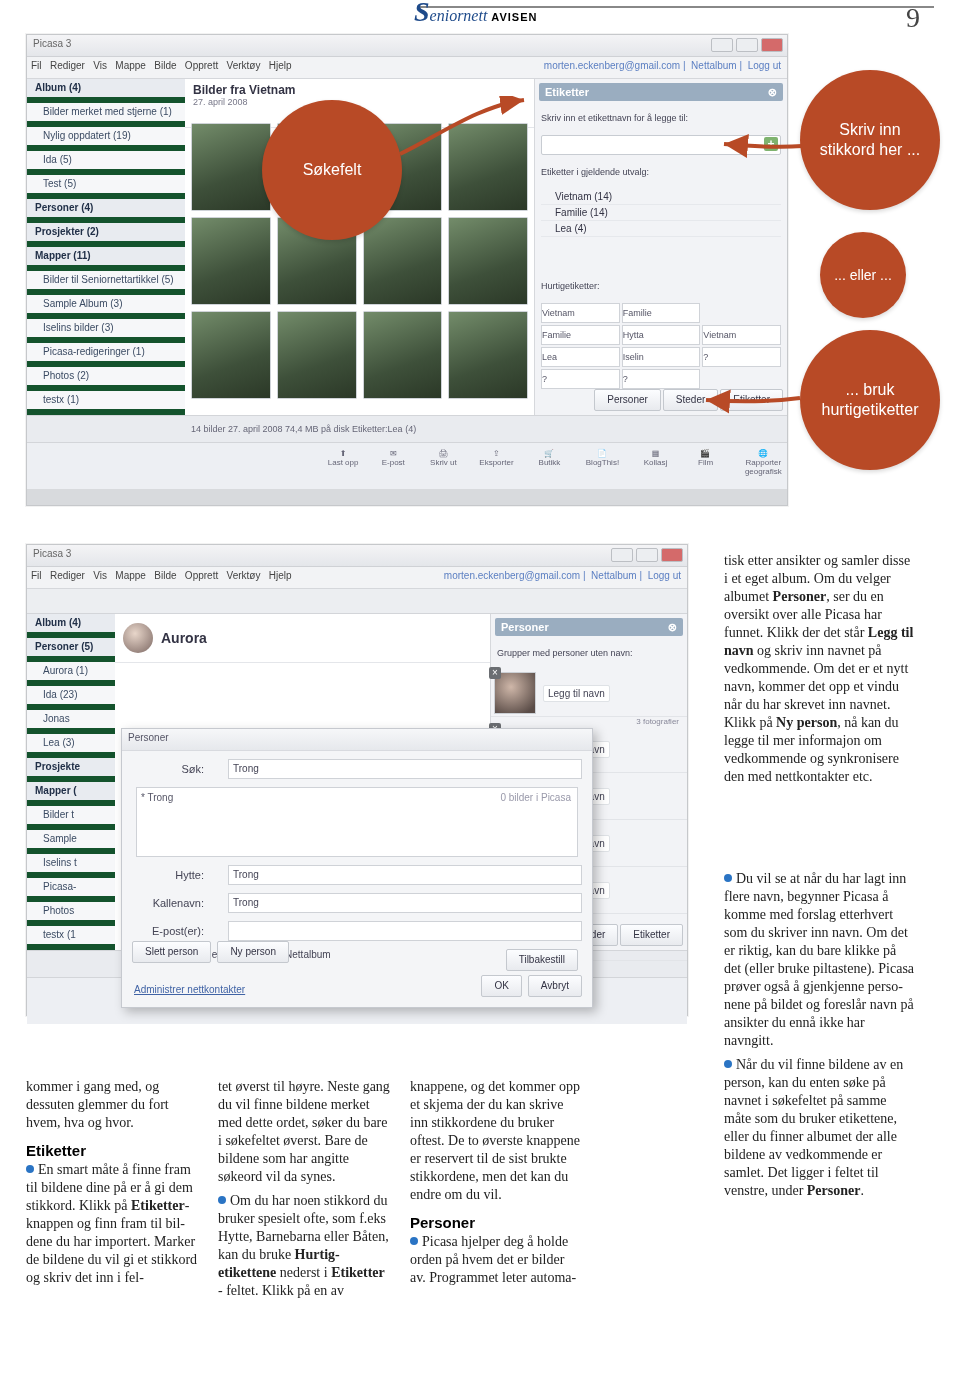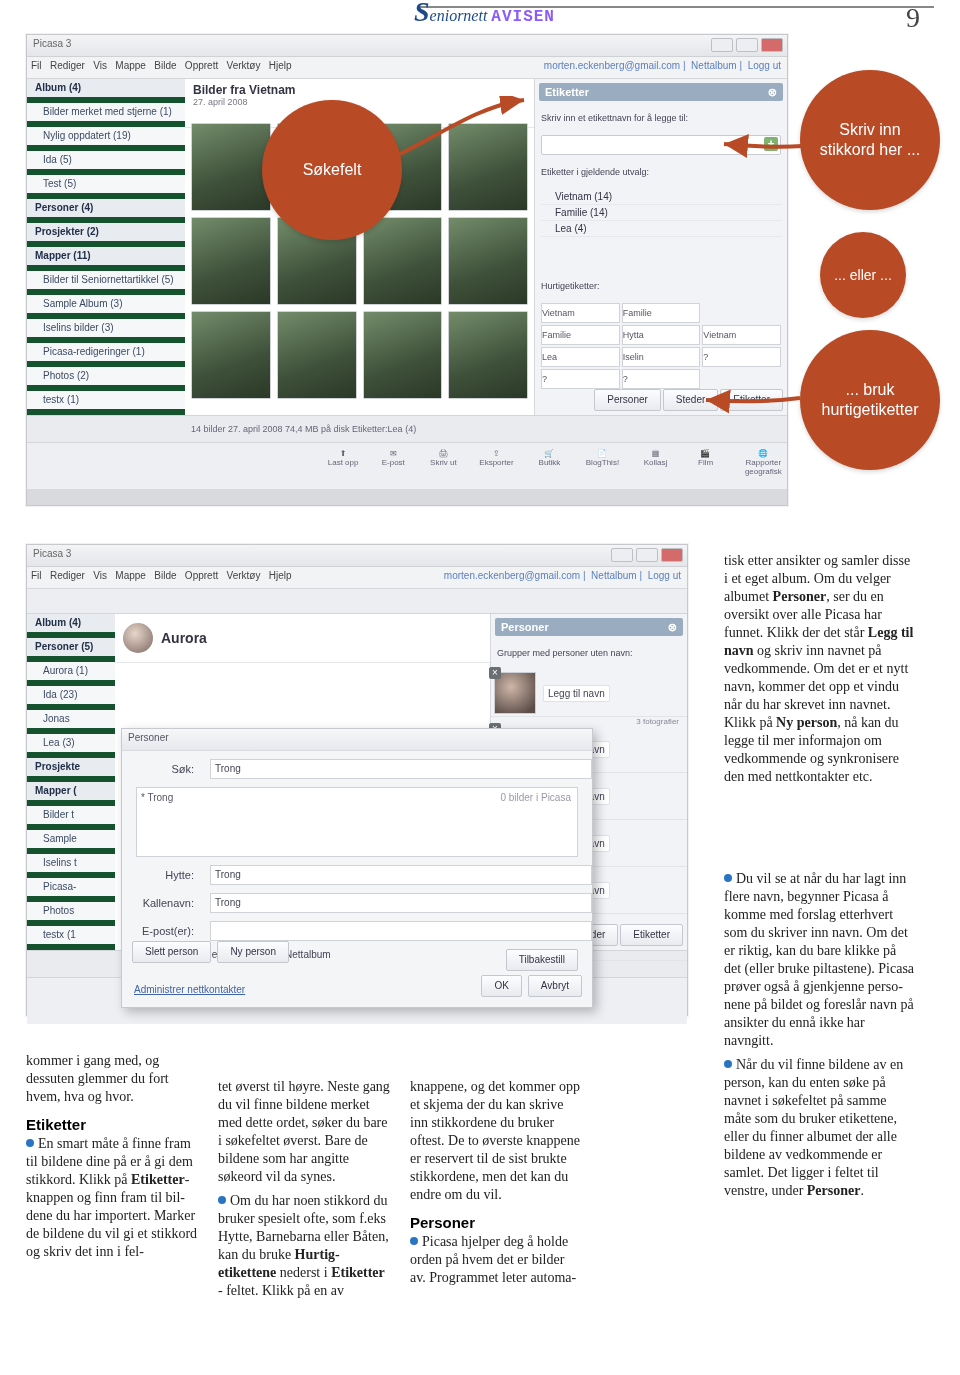--- a/index.html
+++ b/index.html
@@ -3,21 +3,21 @@
 <meta charset="utf-8">
 <style>
   body{margin:0;padding:0;width:960px;font-family:Georgia,"Times New Roman",serif;color:#222;background:#fff}
   .page{position:relative;width:960px;height:1375px}
   
   .header{position:absolute;left:0;top:2px;width:100%;height:34px}
   .hr-line{position:absolute;left:420px;right:26px;top:4px;height:2px;background:#888}
   .logo-wrap{position:absolute;left:414px;top:-4px;height:28px;display:flex;align-items:baseline}
   .logo-S{font-family:"Times New Roman",serif;font-style:italic;font-weight:bold;color:#1e4a8a;font-size:28px;line-height:1;display:inline-block}
   .logo-rest{font-family:"Times New Roman",serif;font-style:italic;color:#1e4a8a;font-weight:normal;font-size:16px;letter-spacing:0px}
-  .logo-avisen{font-family:Liberation Mono, monospace;font-weight:bold;color:#8b5cf6;font-size:16px;letter-spacing:1px;margin-left:4px}
+  .logo-avisen{font-family:Liberation Sans, sans-serif;font-weight:bold;color:#000000;font-size:11px;letter-spacing:1px;margin-left:4px}
   .pagenum{position:absolute;right:40px;top:0;font-family:"Times New Roman",serif;font-size:28px;color:#444}
   
   .shot{background:#d8dadd;border:1px solid #c6c8cb;position:absolute;box-shadow:0 0 0 1px rgba(0,0,0,.05)}
   .shot .titlebar{height:18px;background:linear-gradient(#f4f4f6,#e4e6ea);border-bottom:1px solid #cfd1d5;font:10px Arial;color:#666;padding:3px 6px 0;position:relative}
   .titlebar .wbtns{position:absolute;right:4px;top:3px;display:flex;gap:3px}
   .wbtn{width:20px;height:12px;border:1px solid #bcbfc4;background:#eceef1;border-radius:2px}
   .wbtn.close{background:#d46a6a}
   .shot .menubar{height:18px;background:#f2f3f5;border-bottom:1px solid #d5d7db;font:10px Arial;color:#444;padding:3px 4px 0;position:relative}
   .shot .menubar .right{position:absolute;right:6px;top:3px;color:#5b7fc2;font:10px Arial}
   .shot .toolbar{height:24px;background:#eceef1;border-bottom:1px solid #d3d5d9;position:relative}
@@ -44,21 +44,21 @@
   .callout{position:absolute;width:140px;height:140px;border-radius:50%;background:#b84a26;color:#fff;display:flex;align-items:center;justify-content:center;text-align:center;font:16px/20px Arial;box-shadow:0 2px 4px rgba(0,0,0,.15);padding:0 14px;box-sizing:border-box}
   .callout.mid{width:86px;height:86px;font:14px/16px Arial}
   .arrow{position:absolute;pointer-events:none}
   .ppl{position:absolute;right:0;top:0;bottom:0;width:196px;background:#f2f3f6}
   .ppl-row{height:46px;border-bottom:1px solid #e2e4e8;display:flex;align-items:center}
   .ppl-row .face{width:40px;height:40px;margin:3px;background:radial-gradient(circle at 40% 35%,#cfb7a9,#5a4c47 85%);border:1px solid #ccd0d5;position:relative}
   .ppl-row .face .x{position:absolute;left:-6px;top:-6px;width:12px;height:12px;background:#6b6e72;color:#fff;font:10px/12px Arial;text-align:center;border-radius:2px}
   .ppl-row .lbl{font:10px Arial;color:#445;border:1px solid #dfe2e6;background:#fff;padding:2px 4px;border-radius:2px;margin-left:4px}
   .dlg{position:absolute;left:94px;top:114px;width:470px;height:278px;background:#f4f5f7;border:1px solid #c6c9cf;box-shadow:4px 4px 10px rgba(0,0,0,.25)}
   .dlg .dtit{height:18px;background:linear-gradient(#f6f7f9,#e6e8ec);font:10px Arial;color:#556;padding:3px 6px 0;border-bottom:1px solid #d8dadf}
-  .dlg .row{display:flex;align-items:center;margin:8px 0;gap:16px}
+  .dlg .row{display:flex;align-items:center;margin:8px 10px;gap:24px}
   .dlg .row span{font:11px Arial;color:#445;width:72px;text-align:right}
   .dlg .row .inp{flex:1;height:18px;background:#fff;border:1px solid #cfd2d7;font:10px/18px Arial;color:#445;padding:0 4px}
   .dlg .btns{position:absolute;right:10px;bottom:10px;display:flex;gap:6px}
   .dlg .btn, .dlg2btn{height:20px;padding:0 12px;background:linear-gradient(#fcfdff,#e8eaee);border:1px solid #c4c8ce;font:10px/20px Arial;color:#334;border-radius:2px}
   .dlg .btns2{position:absolute;left:10px;bottom:44px;display:flex;gap:6px}
   .dlg .link{position:absolute;left:12px;bottom:12px;font:10px Arial;color:#4063a5;text-decoration:underline}
   
   .txt{position:absolute;font:14px/18px Georgia,"Times New Roman",serif;color:#222}
   .txt h4{font:bold 15px Arial;color:#000;margin:10px 0 2px}
   .bullet{display:inline-block;width:8px;height:8px;background:#2a74c4;border-radius:50%;margin-right:4px;vertical-align:1px}
@@ -381,21 +381,21 @@
   </div>
 
   <div class="txt colR" style="left:724px;top:552px">
     <span>tisk etter ansikter og samler disse i et eget album. Om du velger albumet </span><b>Personer</b><span>, ser du en oversikt over alle Picasa har funnet. Klikk der det står </span><b>Legg til navn</b><span> og skriv inn navnet på vedkom­mende. Om det er et nytt navn, kommer det opp et vindu når du har skrevet inn navnet. Klikk på </span><b>Ny person</b><span>, nå kan du legge til mer infor­majon om vedkommende og synkronisere den med nett­kontakter etc.</span>
   </div>
   <div class="txt colR" style="left:724px;top:870px">
     <p style="margin:0 0 6px"><span class="bullet"></span><span>Du vil se at når du har lagt inn flere navn, begynner Picasa å komme med forslag etterhvert som du skriver inn navn. Om det er riktig, kan du bare klikke på det (eller bruke piltastene). Picasa prø­ver også å gjenkjenne perso­nene på bildet og foreslår navn på ansikter du ennå ikke har navngitt.</span></p>
     <p style="margin:0"><span class="bullet"></span><span>Når du vil finne bildene av en person, kan du enten søke på navnet i søkefeltet på samme måte som du bruker etiket­tene, eller du finner albumet der alle bildene av vedkom­mende er samlet. Det ligger i feltet til venstre, under </span><b>Per­soner</b><span>.</span></p>
   </div>
 
-  <div class="txt col" style="left:26px;top:1052px">
+  <div class="txt col" style="left:26px;top:1078px">
     <span>kommer i gang med, og dessu­ten glemmer du fort hvem, hva og hvor.</span>
     <h4>Etiketter</h4>
     <span class="bullet"></span><span>En smart måte å finne fram til bildene dine på er å gi dem stikkord. Klikk på </span><b>Etiketter</b><span>-knappen og finn fram til bil­dene du har importert. Mar­ker de bildene du vil gi et stikkord og skriv det inn i fel-</span>
   </div>
 
   <div class="txt col" style="left:218px;top:1078px">
     <span>tet øverst til høyre. Neste gang du vil finne bildene mer­ket med dette ordet, søker du bare i søkefeltet øverst. Bare de bildene som har angitte søkeord vil da synes.</span><br>
     <p style="margin:6px 0 0"><span class="bullet"></span><span>Om du har noen stikkord du bruker spesielt ofte, som f.eks Hytte, Barnebarna eller Båten, kan du bruke </span><b>Hurtig­etikettene</b><span> nederst i </span><b>Etiket­ter</b><span> - feltet. Klikk på en av</span></p>
   </div>
 

